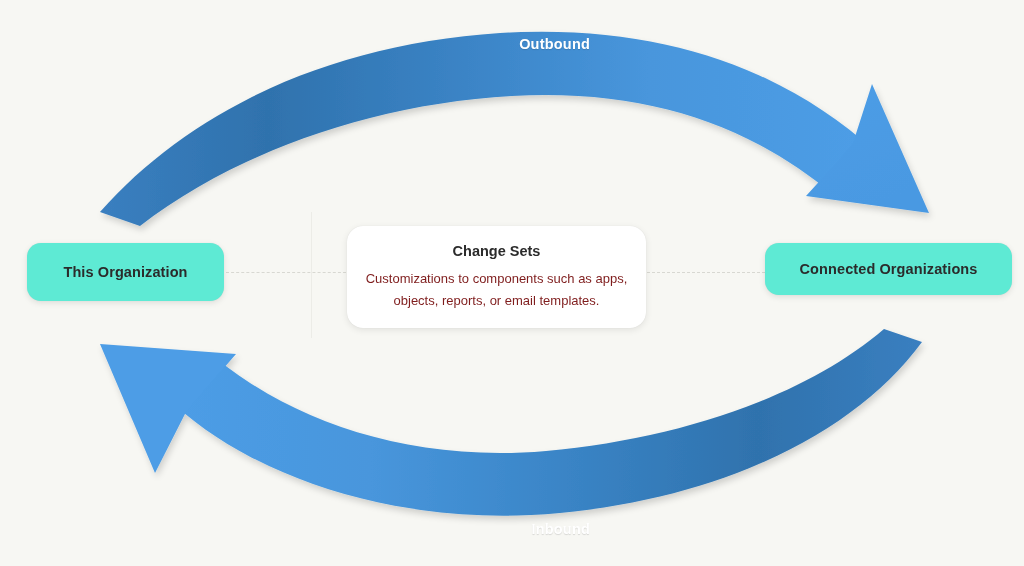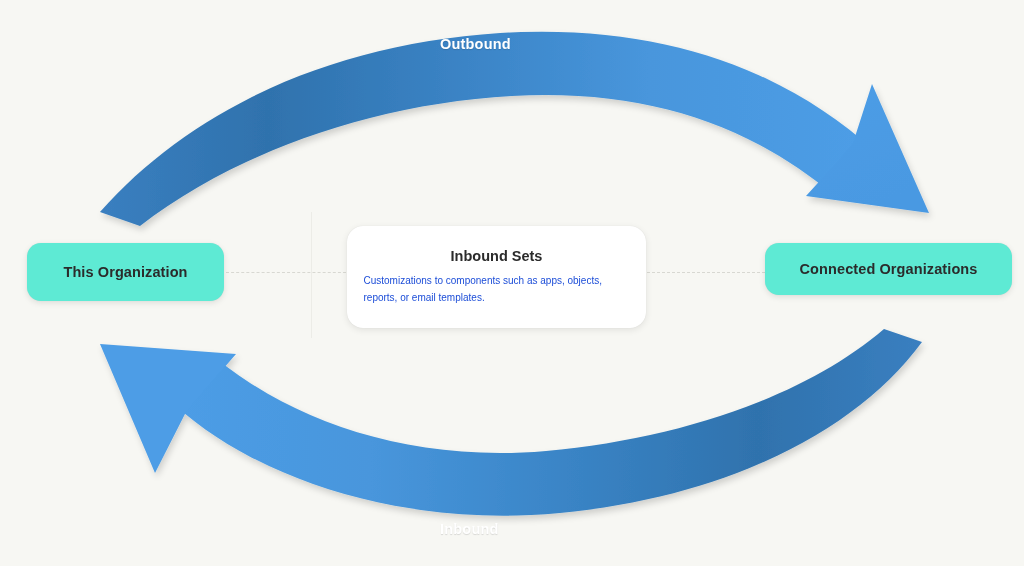--- a/index.html
+++ b/index.html
@@ -67,24 +67,24 @@
     padding: 0 10px;
     box-sizing: border-box;
   }
   #changesets-title {
     font-size: 14.5px;
     font-weight: bold;
     color: #2b2b2b;
     margin-bottom: 9px;
   }
   #changesets-desc {
-    font-size: 10px;
-    color: #1d4ed8;
+    font-size: 13px;
+    color: #7f1d1d;
     line-height: 1.65;
-    text-align: left;
+    text-align: center;
     max-width: 266px;
   }
   .dashed-connector {
     position: absolute;
     height: 0;
     top: 272px;
     border-top: 1px dashed #d8d8d2;
   }
   #connector-left {
     left: 226px;
@@ -101,21 +101,21 @@
     width: 0;
     height: 126px;
     border-left: 1px solid #ecece7;
   }
   .arrow-label {
     position: absolute;
     color: #ffffff;
     font-size: 14.5px;
     font-weight: bold;
     letter-spacing: 0.2px;
-    text-align: left;
+    text-align: right;
     text-shadow: 0 1px 1px rgba(0,0,0,0.13);
   }
   #label-outbound {
     left: 440px;
     top: 36px;
     width: 150px;
   }
   #label-inbound {
     left: 440px;
     top: 521px;
@@ -187,21 +187,21 @@
 
   <div class="dashed-connector" id="connector-left"></div>
   <div class="dashed-connector" id="connector-right"></div>
   <div id="divider-vertical"></div>
 
   <div class="node-box" id="org-left">
     <span class="node-label">This Organization</span>
   </div>
 
   <div id="changesets-card">
-    <div id="changesets-title">Inbound Sets</div>
+    <div id="changesets-title">Change Sets</div>
     <div id="changesets-desc">Customizations to components such as apps, objects, reports, or email templates.</div>
   </div>
 
   <div class="node-box" id="org-right">
     <span class="node-label">Connected Organizations</span>
   </div>
 
   <div class="arrow-label" id="label-outbound">Outbound</div>
   <div class="arrow-label" id="label-inbound">Inbound</div>
 

